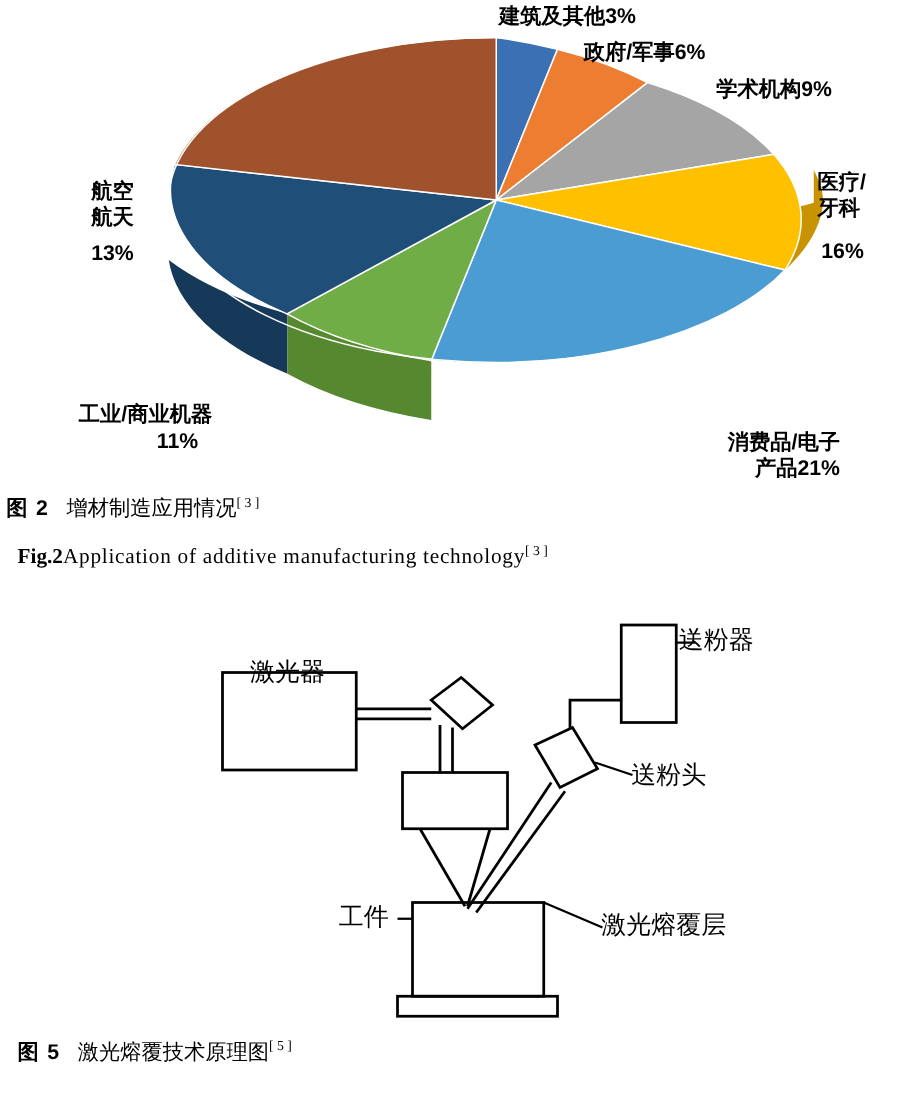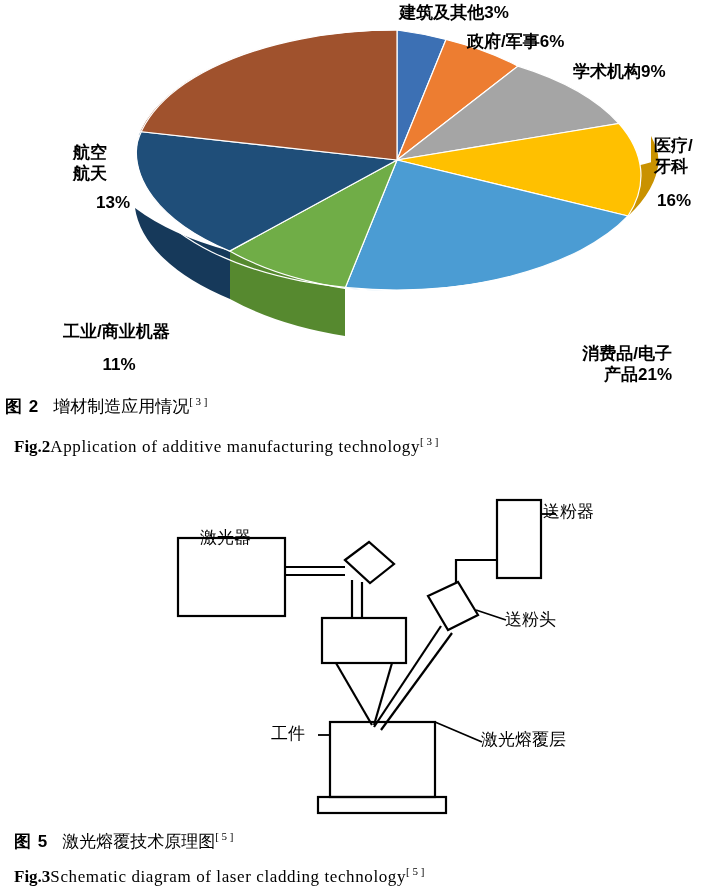--- a/index.html
+++ b/index.html
@@ -85,21 +85,21 @@
     height: 330px;
   }
   #schematic-svg {
     position: absolute;
     left: 0;
     top: 0;
   }
   .sch-label {
     position: absolute;
     font-family: "Liberation Sans", sans-serif;
-    font-size: 17px;
+    font-size: 20px;
     line-height: 20px;
     color: #000;
     white-space: pre;
   }
 </style>
 </head>
 <body>
 
 <div class="page">
 
@@ -158,27 +158,27 @@
       <div class="pie-label left" style="left:657px; top:190px; width:80px;">16%</div>
     </div>
 
     <div>
       <div class="pie-label right" style="left:452px; top:343px; width:220px;">消费品/电子</div>
       <div class="pie-label right" style="left:452px; top:364px; width:220px;">产品21%</div>
     </div>
 
     <div>
       <div class="pie-label left" style="left:63px; top:321px; width:220px;">工业/商业机器</div>
-      <div class="pie-label center" style="left:54px; top:342px; width:130px;margin-top:12px;">11%</div>
+      <div class="pie-label center" style="left:77px; top:342px; width:130px;">11%</div>
     </div>
 
     <div>
       <div class="pie-label center" style="left:50px; top:142px; width:80px;">航空</div>
       <div class="pie-label center" style="left:50px; top:163px; width:80px;">航天</div>
-      <div class="pie-label center" style="left:50px; top:192px; width:80px;text-align:right;">13%</div>
+      <div class="pie-label center" style="left:50px; top:192px; width:80px;">13%</div>
     </div>
 
   </div>
 
   <div class="caption" style="left:5px; top:395px;">
     <span class="cn-head">图 2</span><span class="cn-text">增材制造应用情况</span><span class="sup">[ 3 ]</span>
   </div>
 
   <div class="caption" style="left:14px; top:435px;">
     <span class="en-head">Fig.2</span><span class="en-text">Application of additive manufacturing technology</span><span class="sup">[ 3 ]</span>
@@ -239,17 +239,14 @@
 
     <div class="sch-label" style="left:271px; top:234px;">工件</div>
 
     <div class="sch-label" style="left:481px; top:240px;">激光熔覆层</div>
   </div>
 
   <div class="caption" style="left:14px; top:830px;">
     <span class="cn-head">图 5</span><span class="cn-text">激光熔覆技术原理图</span><span class="sup">[ 5 ]</span>
   </div>
 
-  <div class="caption" style="left:14px; top:865px;">
-    <span class="en-head">Fig.3</span><span class="en-text">Schematic diagram of laser cladding technology</span><span class="sup">[ 5 ]</span>
-  </div>
 
 </div>
 
 </body></html>

